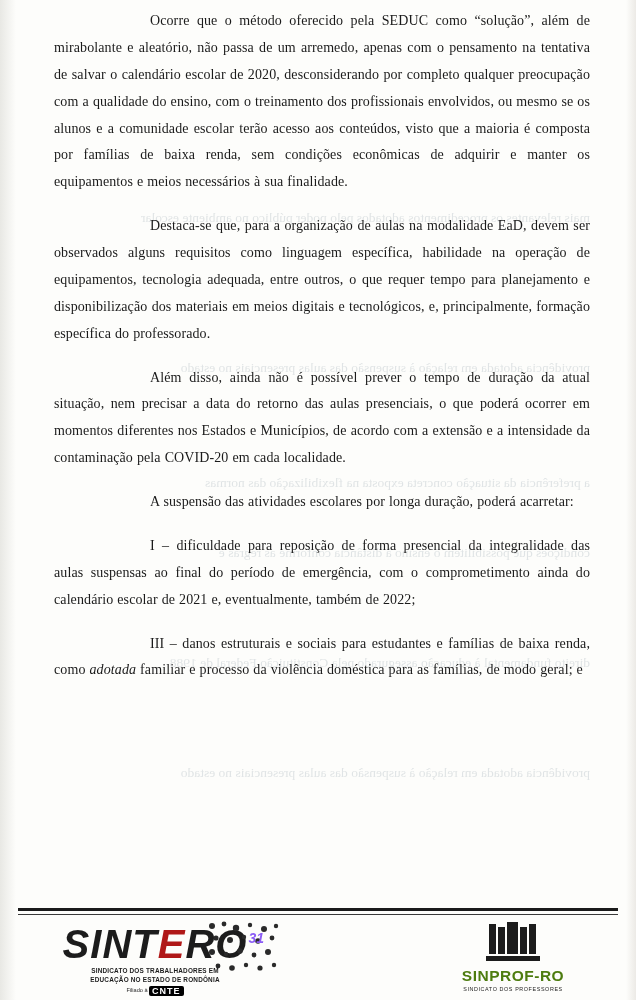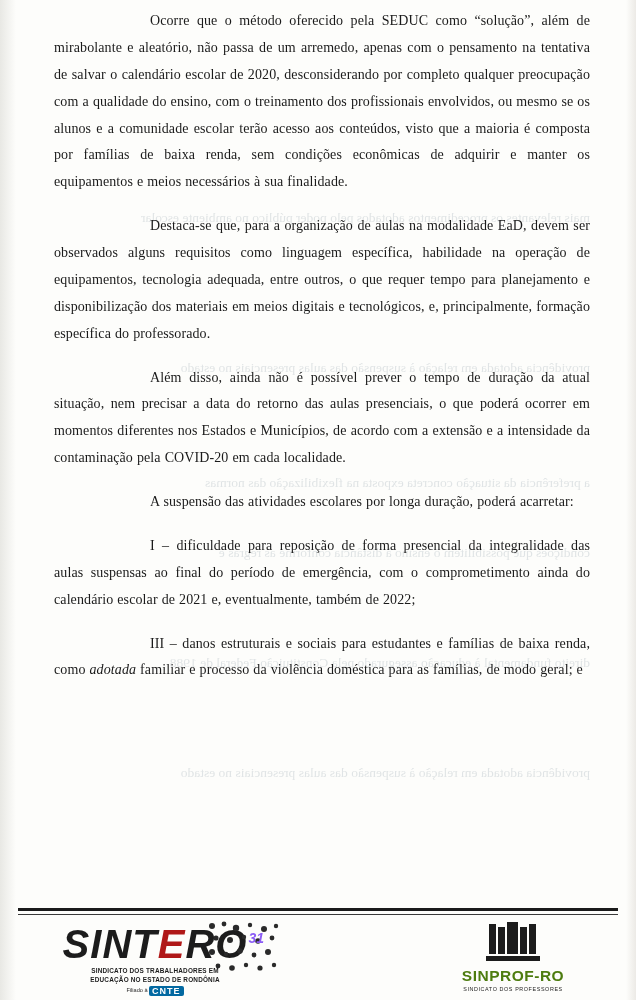--- a/index.html
+++ b/index.html
@@ -133,21 +133,21 @@
     font-size: 5.6px;
     color: #2a2a2a;
     margin-top: 2px;
   }
   .cnte-badge {
     display: inline-block;
     font-family: "Liberation Sans", sans-serif;
     font-weight: bold;
     font-size: 9px;
     color: #ffffff;
-    background: #0369a1;
+    background: #000000;
     padding: 0 3px;
     border-radius: 2px;
     vertical-align: middle;
     letter-spacing: 1px;
   }
   .dots {
     position: absolute;
     right: -12px;
     top: -4px;
     width: 76px;

